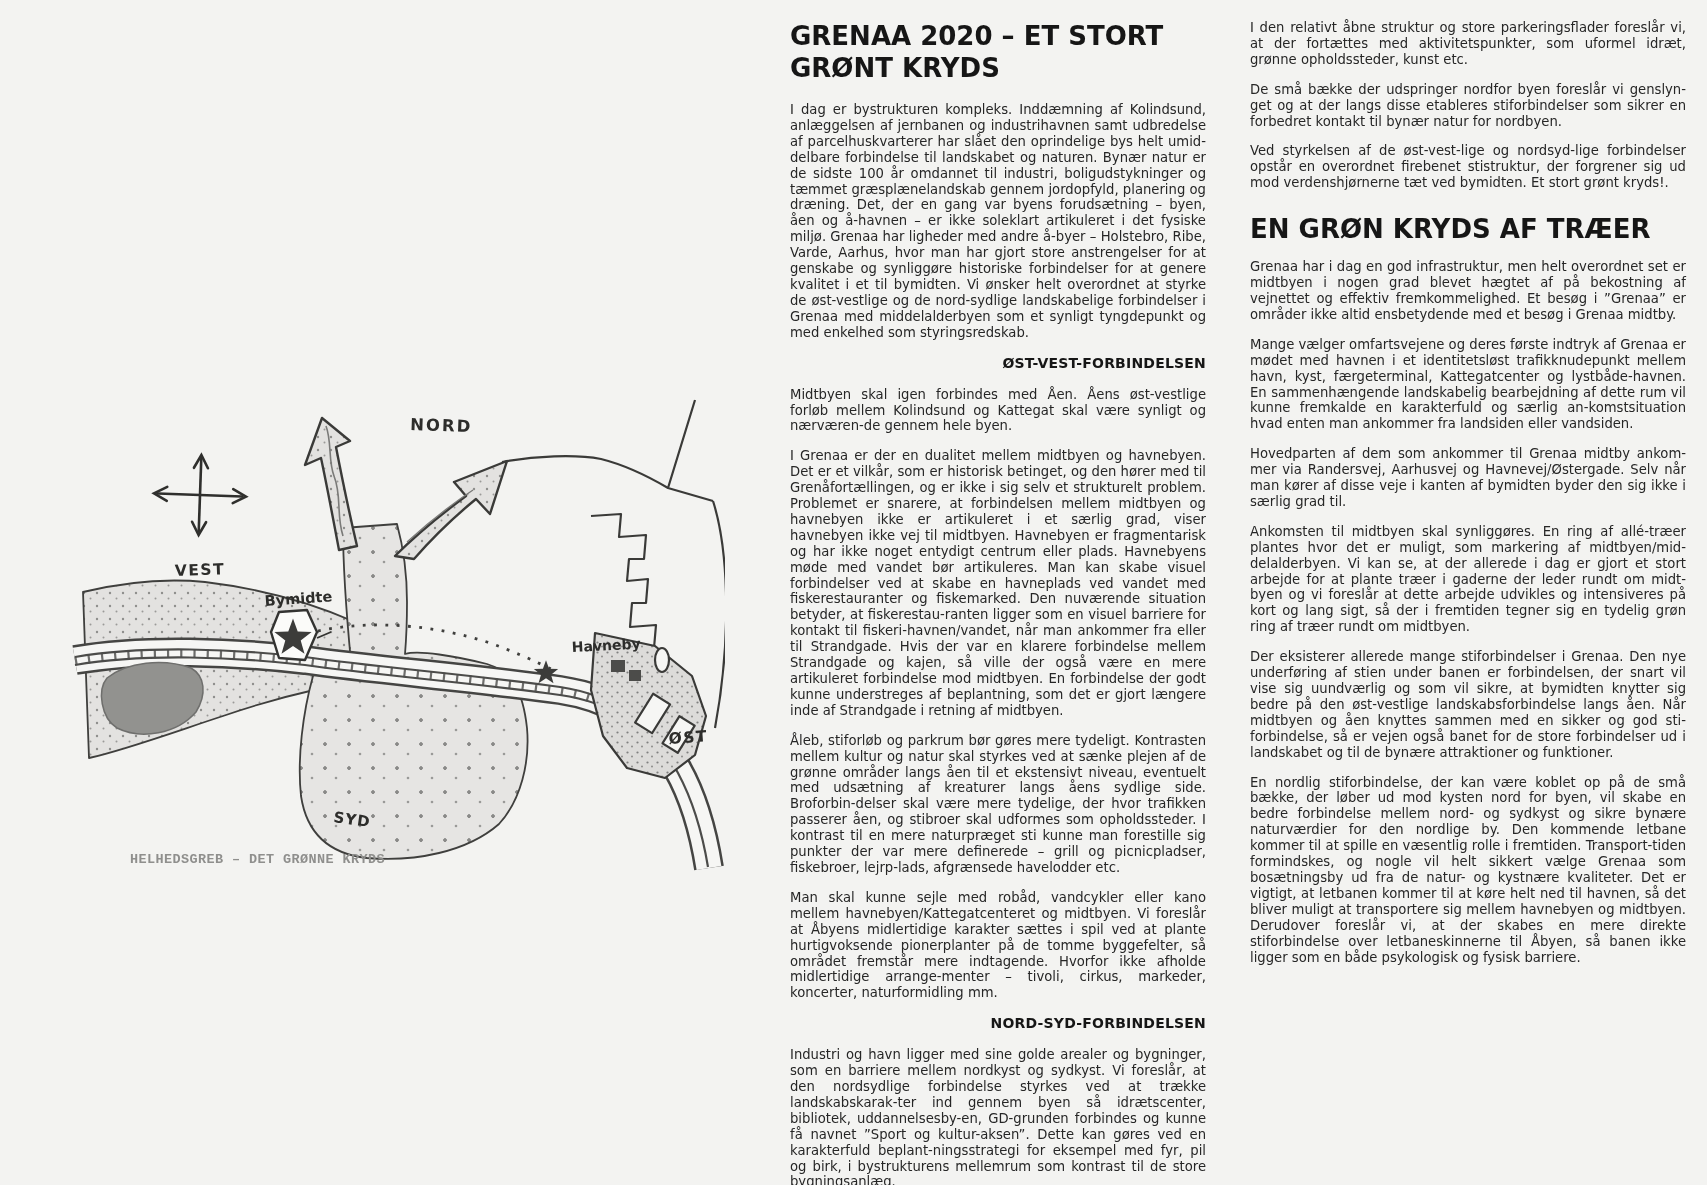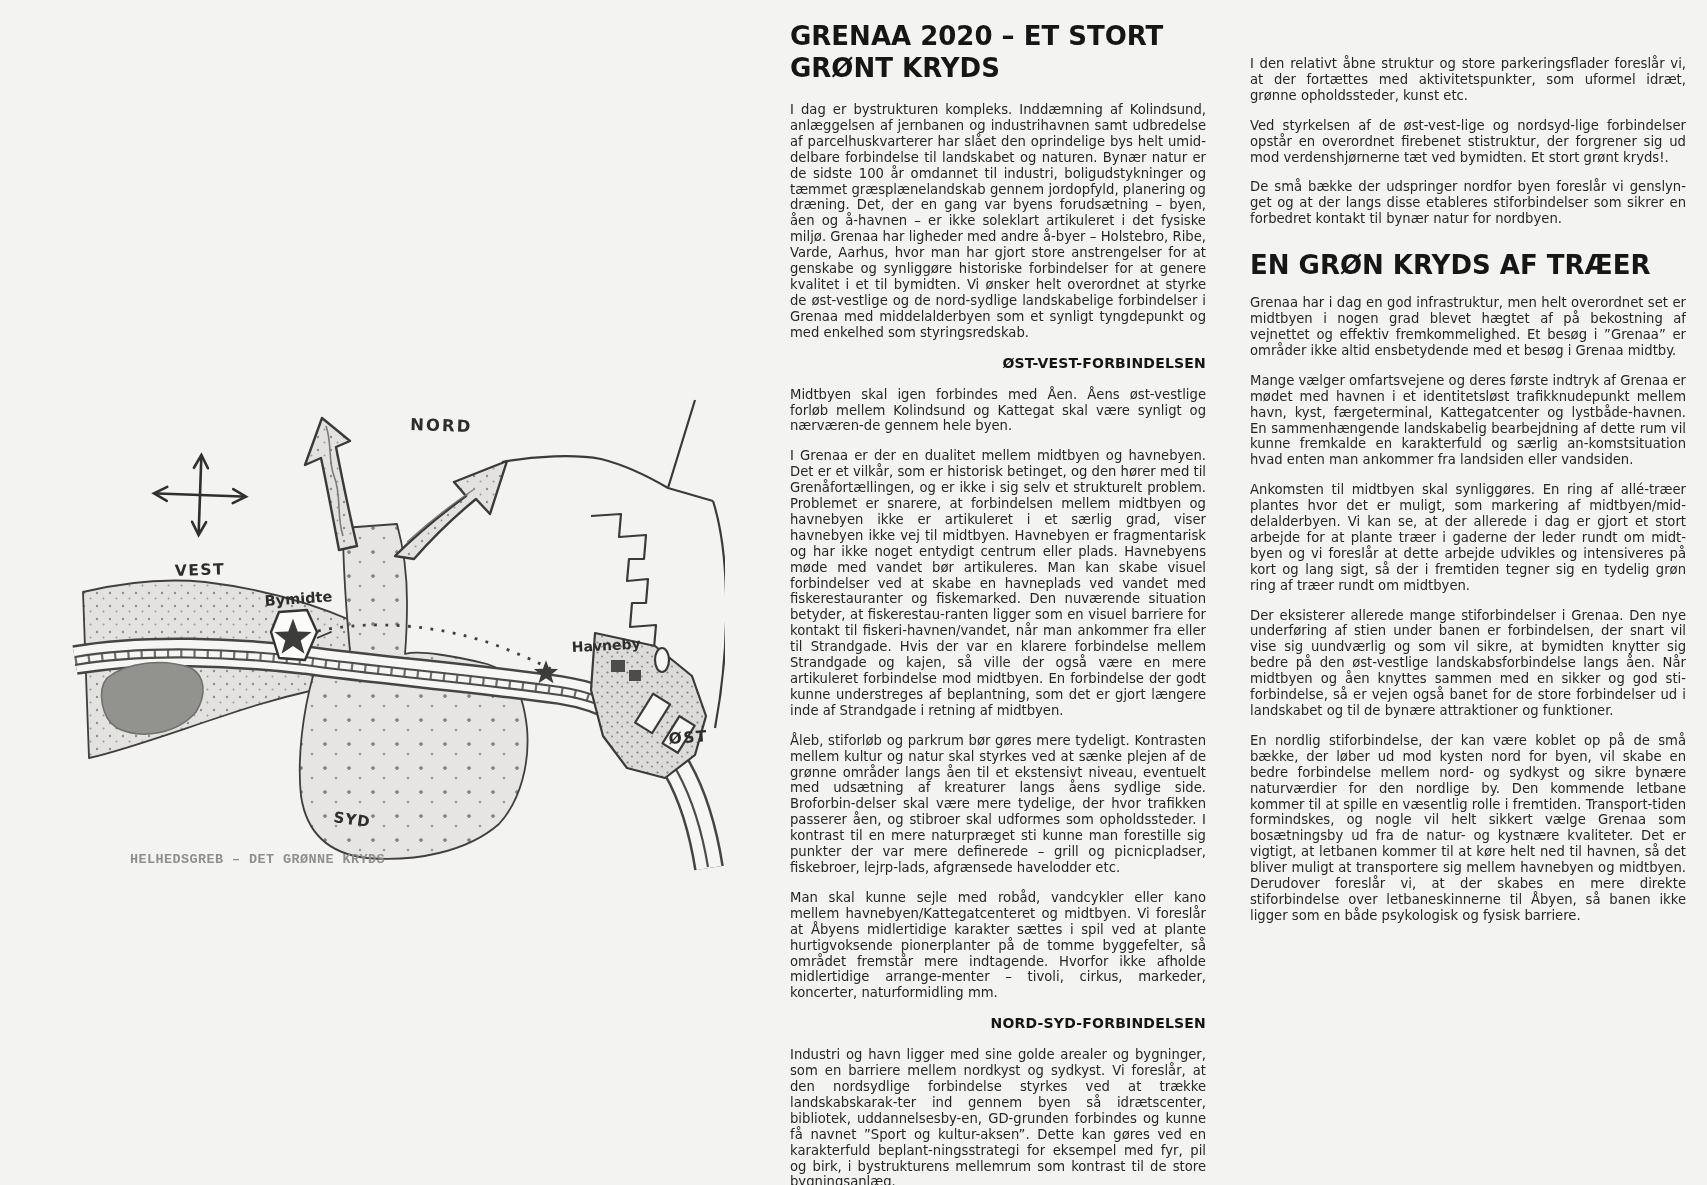--- a/index.html
+++ b/index.html
@@ -16,21 +16,21 @@
   .map{position:absolute;left:55px;top:330px;width:670px;height:560px;}
   .map-caption{
     position:absolute;left:130px;top:852px;
     font-size:13.5px;letter-spacing:.4px;color:#8f8f8d;font-weight:bold;font-family:Liberation Mono, monospace;
   }
   .hand{font-family:"DejaVu Sans",sans-serif;font-weight:bold;fill:#2d2d2b;}
 
   
   .col{position:absolute;top:20px;text-align:justify;}
   .col1{left:790px;width:416px;}
-  .col2{left:1250px;width:436px;margin-top:36px;}
+  .col2{left:1250px;width:436px;}
   .col p{
     margin:0 0 14px 0;
     font-size:13.2px;line-height:15.9px;color:#262626;
   }
   h1{
     font-size:26px;line-height:32px;font-weight:bold;color:#161616;
     margin:0 0 18px 0;text-align:left;
   }
   h1.mid{margin:22px 0 14px 0;}
   h2{
@@ -144,25 +144,26 @@
     <p>I Grenaa er der en dualitet mellem midtbyen og havnebyen. Det er et vilkår, som er historisk betinget, og den hører med til Grenåfortællingen, og er ikke i sig selv et strukturelt problem. Problemet er snarere, at forbindelsen mellem midtbyen og havnebyen ikke er artikuleret i et særlig grad, viser havnebyen ikke vej til midtbyen. Havnebyen er fragmentarisk og har ikke noget entydigt centrum eller plads. Havnebyens møde med vandet bør artikuleres. Man kan skabe visuel forbindelser ved at skabe en havneplads ved vandet med fiskerestauranter og fiskemarked. Den nuværende situation betyder, at fiskerestau-ranten ligger som en visuel barriere for kontakt til fiskeri-havnen/vandet, når man ankommer fra eller til Strandgade. Hvis der var en klarere forbindelse mellem Strandgade og kajen, så ville der også være en mere artikuleret forbindelse mod midtbyen. En forbindelse der godt kunne understreges af beplantning, som det er gjort længere inde af Strandgade i retning af midtbyen.</p>
     <p>Åleb, stiforløb og parkrum bør gøres mere tydeligt. Kontrasten mellem kultur og natur skal styrkes ved at sænke plejen af de grønne områder langs åen til et ekstensivt niveau, eventuelt med udsætning af kreaturer langs åens sydlige side. Broforbin-delser skal være mere tydelige, der hvor trafikken passerer åen, og stibroer skal udformes som opholdssteder. I kontrast til en mere naturpræget sti kunne man forestille sig punkter der var mere definerede – grill og picnicpladser, fiskebroer, lejrp-lads, afgrænsede havelodder etc.</p>
     <p>Man skal kunne sejle med robåd, vandcykler eller kano mellem havnebyen/Kattegatcenteret og midtbyen. Vi foreslår at Åbyens midlertidige karakter sættes i spil ved at plante hurtigvoksende pionerplanter på de tomme byggefelter, så området fremstår mere indtagende. Hvorfor ikke afholde midlertidige arrange-menter – tivoli, cirkus, markeder, koncerter, naturformidling mm.</p>
 
     <h2>NORD-SYD-FORBINDELSEN</h2>
     <p>Industri og havn ligger med sine golde arealer og bygninger, som en barriere mellem nordkyst og sydkyst. Vi foreslår, at den nordsydlige forbindelse styrkes ved at trække landskabskarak-ter ind gennem byen så idrætscenter, bibliotek, uddannelsesby-en, GD-grunden forbindes og kunne få navnet ”Sport og kultur-aksen”. Dette kan gøres ved en karakterfuld beplant-ningsstrategi for eksempel med fyr, pil og birk, i bystrukturens mellemrum som kontrast til de store bygningsanlæg.</p>
   </div>
 
   <div class="col col2">
     <p>I den relativt åbne struktur og store parkeringsflader foreslår vi, at der fortættes med aktivitetspunkter, som uformel idræt, grønne opholdssteder, kunst etc.</p>
+    <p>De små bække der udspringer nordfor byen foreslår vi genslyn-get og at der langs disse etableres stiforbindelser som sikrer en forbedret kontakt til bynær natur for nordbyen.</p>
     <p>Ved styrkelsen af de øst-vest-lige og nordsyd-lige forbindelser opstår en overordnet firebenet stistruktur, der forgrener sig ud mod verdenshjørnerne tæt ved bymidten. Et stort grønt kryds!.</p>
-    <p>De små bække der udspringer nordfor byen foreslår vi genslyn-get og at der langs disse etableres stiforbindelser som sikrer en forbedret kontakt til bynær natur for nordbyen.</p>
 
     <h1 class="mid">EN GRØN KRYDS AF TRÆER</h1>
     <p>Grenaa har i dag en god infrastruktur, men helt overordnet set er midtbyen i nogen grad blevet hægtet af på bekostning af vejnettet og effektiv fremkommelighed. Et besøg i ”Grenaa” er områder ikke altid ensbetydende med et besøg i Grenaa midtby.</p>
     <p>Mange vælger omfartsvejene og deres første indtryk af Grenaa er mødet med havnen i et identitetsløst trafikknudepunkt mellem havn, kyst, færgeterminal, Kattegatcenter og lystbåde-havnen. En sammenhængende landskabelig bearbejdning af dette rum vil kunne fremkalde en karakterfuld og særlig an-komstsituation hvad enten man ankommer fra landsiden eller vandsiden.</p>
+    <p>Hovedparten af dem som ankommer til Grenaa midtby ankom-mer via Randersvej, Aarhusvej og Havnevej/Østergade. Selv når man kører af disse veje i kanten af bymidten byder den sig ikke i særlig grad til.</p>
     <p>Ankomsten til midtbyen skal synliggøres. En ring af allé-træer plantes hvor det er muligt, som markering af midtbyen/mid-delalderbyen. Vi kan se, at der allerede i dag er gjort et stort arbejde for at plante træer i gaderne der leder rundt om midt-byen og vi foreslår at dette arbejde udvikles og intensiveres på kort og lang sigt, så der i fremtiden tegner sig en tydelig grøn ring af træer rundt om midtbyen.</p>
 
     <p>Der eksisterer allerede mange stiforbindelser i Grenaa. Den nye underføring af stien under banen er forbindelsen, der snart vil vise sig uundværlig og som vil sikre, at bymidten knytter sig bedre på den øst-vestlige landskabsforbindelse langs åen. Når midtbyen og åen knyttes sammen med en sikker og god sti-forbindelse, så er vejen også banet for de store forbindelser ud i landskabet og til de bynære attraktioner og funktioner.</p>
     <p>En nordlig stiforbindelse, der kan være koblet op på de små bække, der løber ud mod kysten nord for byen, vil skabe en bedre forbindelse mellem nord- og sydkyst og sikre bynære naturværdier for den nordlige by. Den kommende letbane kommer til at spille en væsentlig rolle i fremtiden. Transport-tiden formindskes, og nogle vil helt sikkert vælge Grenaa som bosætningsby ud fra de natur- og kystnære kvaliteter. Det er vigtigt, at letbanen kommer til at køre helt ned til havnen, så det bliver muligt at transportere sig mellem havnebyen og midtbyen. Derudover foreslår vi, at der skabes en mere direkte stiforbindelse over letbaneskinnerne til Åbyen, så banen ikke ligger som en både psykologisk og fysisk barriere.</p>
   </div>
 
 </div>
 
 </body></html>

